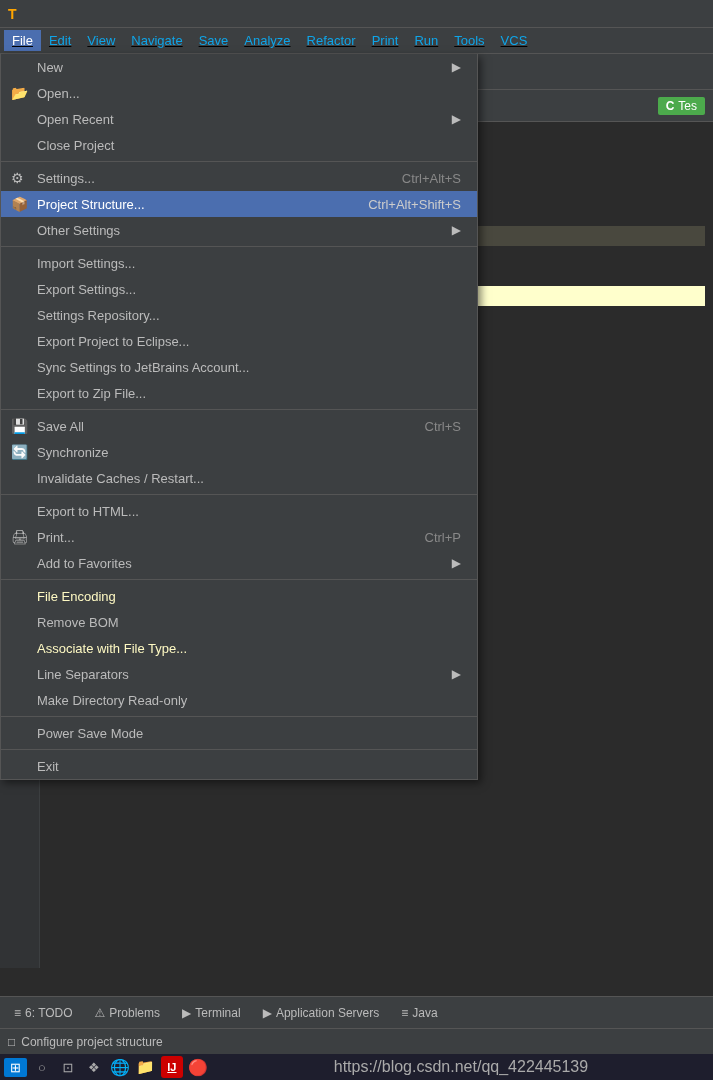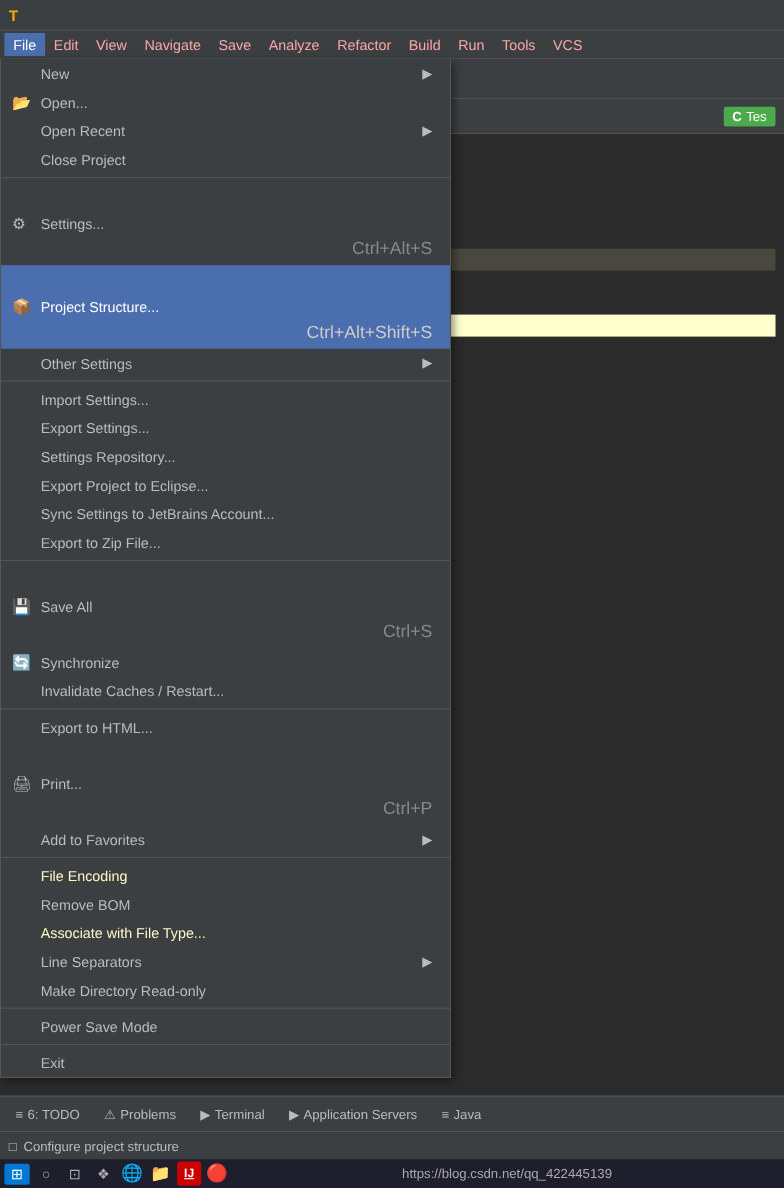--- a/index.html
+++ b/index.html
@@ -36,24 +36,25 @@
     }
 
     
     #menu-bar {
       background: #3c3f41;
       height: 26px;
       display: flex;
       align-items: center;
       padding: 0 4px;
       border-bottom: 1px solid #555;
+      text-decoration: underline;
     }
     .menu-item {
       padding: 3px 8px;
-      color: #fca5a5;
+      color: #0ea5e9;
       cursor: pointer;
       font-size: 13px;
       position: relative;
     }
     .menu-item.active {
       background: #4b6eaf;
       color: #ffffff;
     }
 
     
@@ -139,21 +140,21 @@
     }
     .editor-line.highlight-gray {
       background: #49483e;
     }
 
     
     #file-menu-dropdown {
       position: absolute;
       top: 54px;
       left: 0;
-      width: 410px;
+      width: 478px;
       background: #3c3f41;
       border: 1px solid #555;
       border-top: none;
       z-index: 1000;
       box-shadow: 3px 3px 8px rgba(0,0,0,0.5);
     }
     .dropdown-item {
       display: flex;
       align-items: center;
       padding: 5px 16px 5px 36px;
@@ -166,23 +167,22 @@
     .dropdown-item.highlighted {
       background: #4b6eaf;
       color: #ffffff;
     }
     .dropdown-item.disabled {
       color: #fef9c3;
       cursor: default;
     }
     .dropdown-item .shortcut {
       margin-left: auto;
-      font-size: 16px;
+      font-size: 13px;
       color: #888;
-      margin-top: 48px;
     }
     .dropdown-item.highlighted .shortcut {
       color: #cccccc;
     }
     .dropdown-item .arrow {
       margin-left: auto;
       font-size: 12px;
     }
     .dropdown-item .item-icon {
       position: absolute;
@@ -248,21 +248,21 @@
       height: 26px;
       background: #1e1e2d;
       display: flex;
       align-items: center;
       padding: 0 4px;
       gap: 4px;
     }
     .taskbar-url {
       flex: 1;
       text-align: center;
-      font-size: 12px;
+      font-size: 16px;
       color: #aaaaaa;
     }
     .taskbar-icon {
       width: 22px;
       height: 22px;
       border-radius: 3px;
       display: flex;
       align-items: center;
       justify-content: center;
       font-size: 13px;
@@ -284,21 +284,21 @@
 </div>
 
 <div id="menu-bar">
   <div class="menu-item active">File</div>
   <div class="menu-item">Edit</div>
   <div class="menu-item">View</div>
   <div class="menu-item">Navigate</div>
   <div class="menu-item">Save</div>
   <div class="menu-item">Analyze</div>
   <div class="menu-item">Refactor</div>
-  <div class="menu-item">Build</div>
+  <div class="menu-item">Print</div>
   <div class="menu-item">Run</div>
   <div class="menu-item">Tools</div>
   <div class="menu-item">VCS</div>
 </div>
 
 <div id="toolbar">
   <div class="toolbar-btn green">▶</div>
   <div class="toolbar-btn">🐛</div>
   <div class="toolbar-btn">⬡</div>
   <div class="toolbar-btn">⬛</div>

